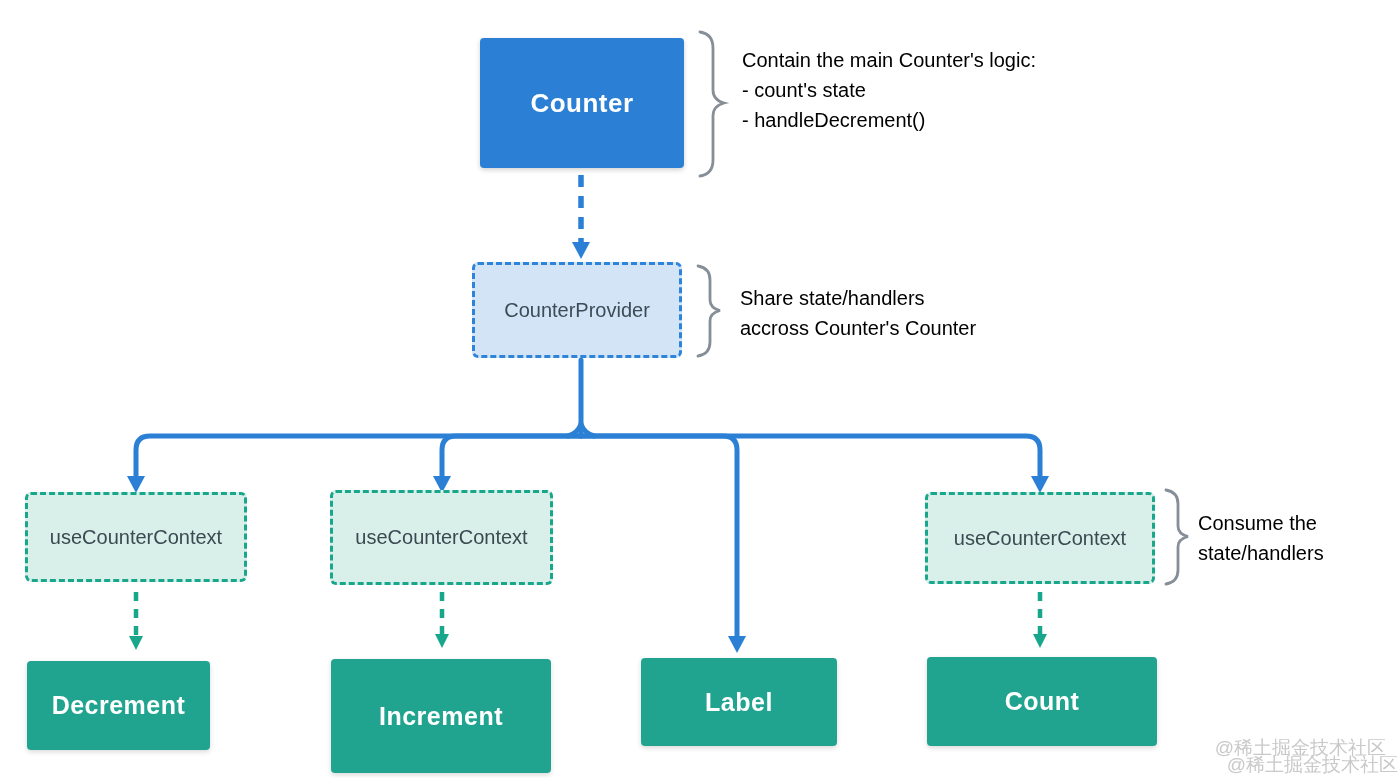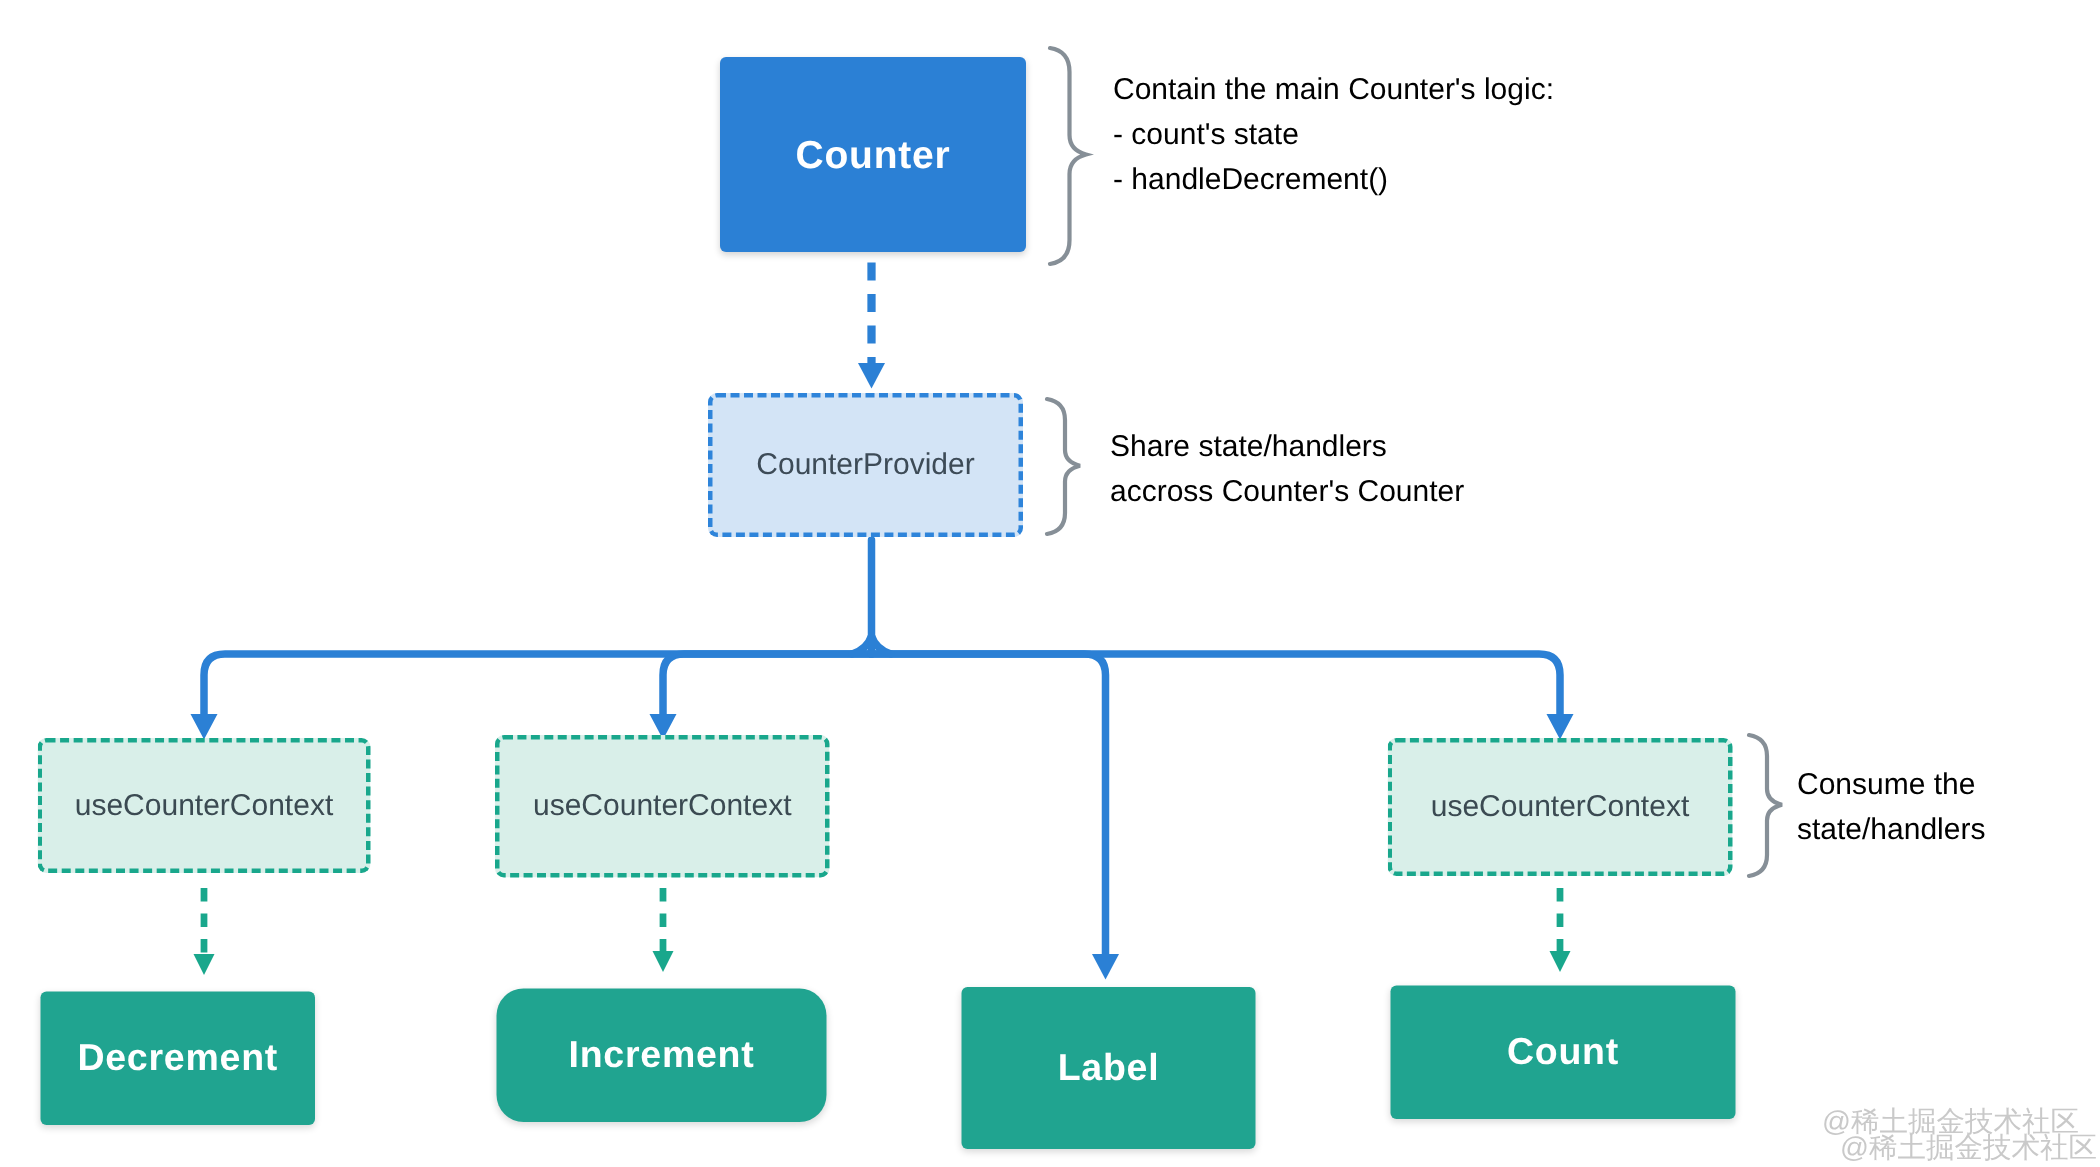--- a/index.html
+++ b/index.html
@@ -105,25 +105,25 @@
   </div>
 
   <div class="node node-dashed-teal" style="left:925px;top:492px;width:230px;height:92px;">
     <span>useCounterContext</span>
   </div>
 
   <div class="node node-solid-teal" style="left:27px;top:661px;width:183px;height:89px;">
     <span>Decrement</span>
   </div>
 
-  <div class="node node-solid-teal" style="left:331px;top:659px;width:220px;height:89px;border-radius:18px;">
+  <div class="node node-solid-teal" style="left:331px;top:659px;width:220px;height:114px;">
     <span>Increment</span>
   </div>
 
-  <div class="node node-solid-teal" style="left:641px;top:658px;width:196px;height:108px;">
+  <div class="node node-solid-teal" style="left:641px;top:658px;width:196px;height:88px;">
     <span>Label</span>
   </div>
 
   <div class="node node-solid-teal" style="left:927px;top:657px;width:230px;height:89px;">
     <span>Count</span>
   </div>
 
   <div class="annotation" style="left:742px;top:45px;">
     <div>Contain the main Counter's logic:</div>
     <div>- count's state</div>

